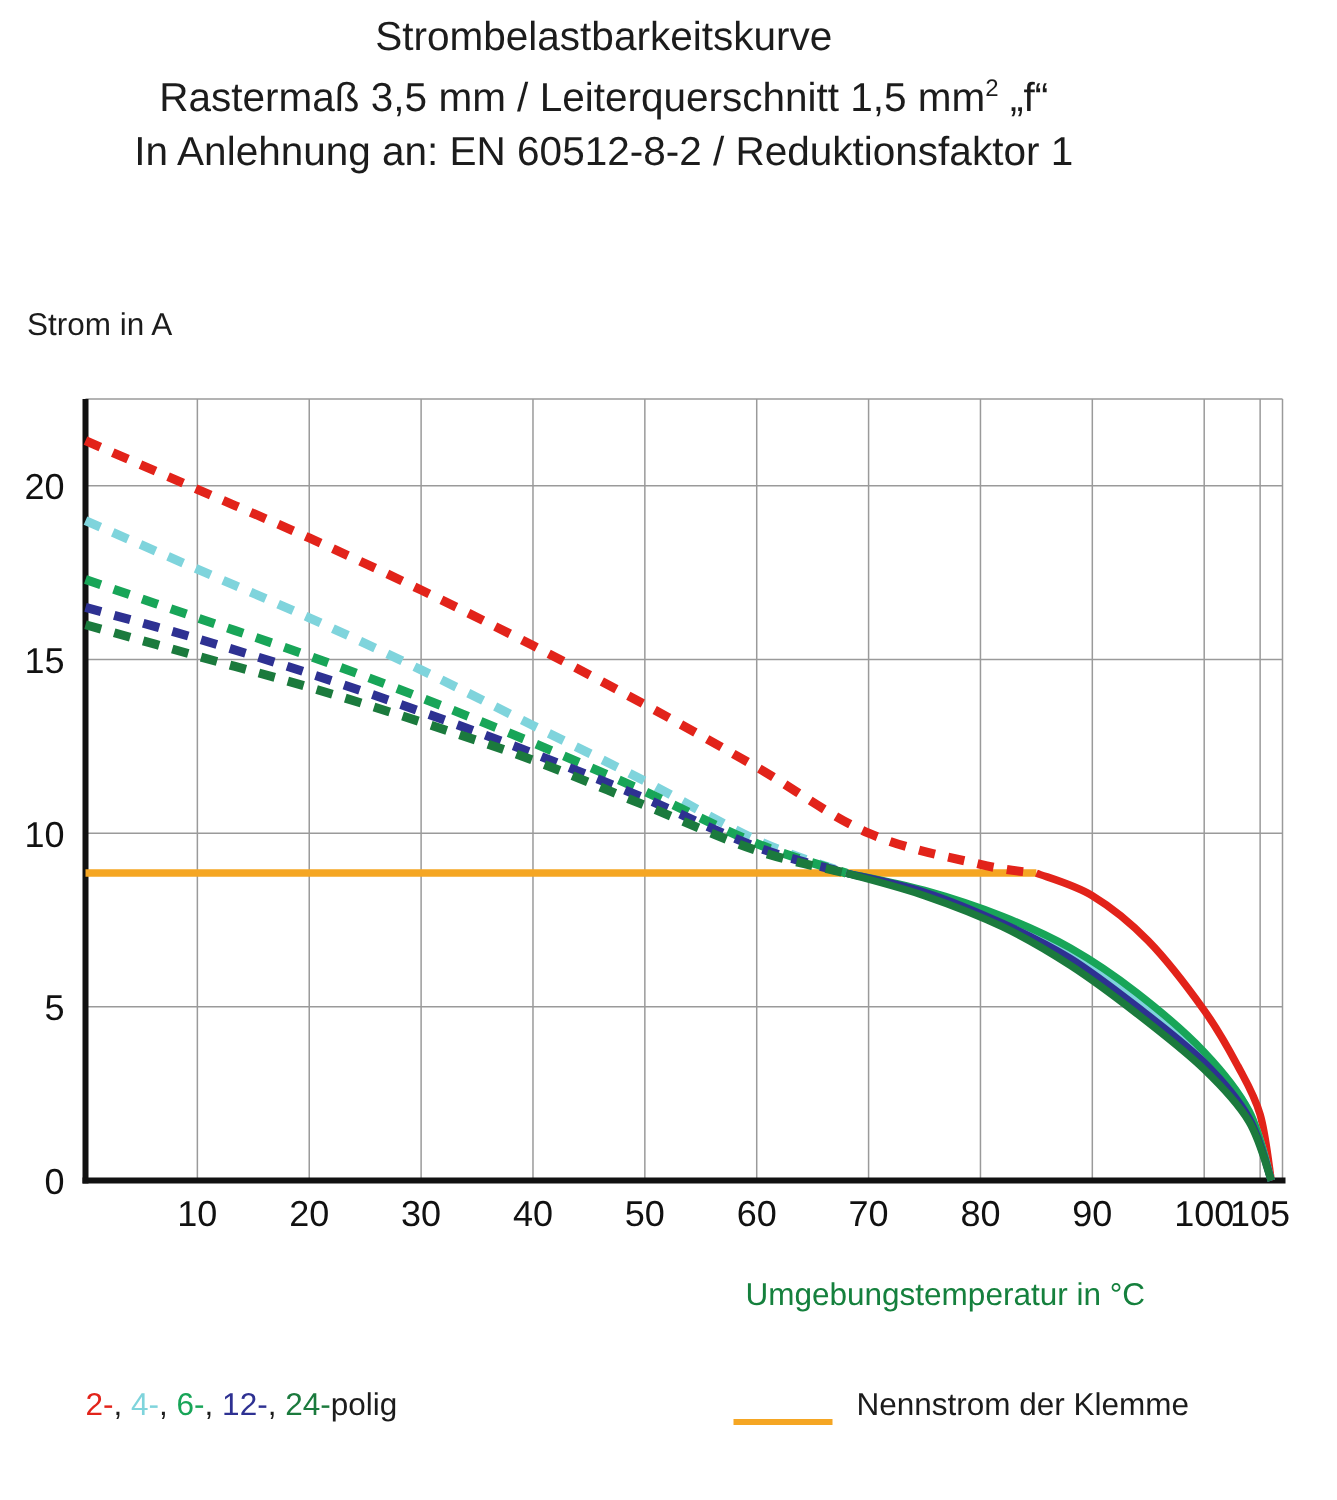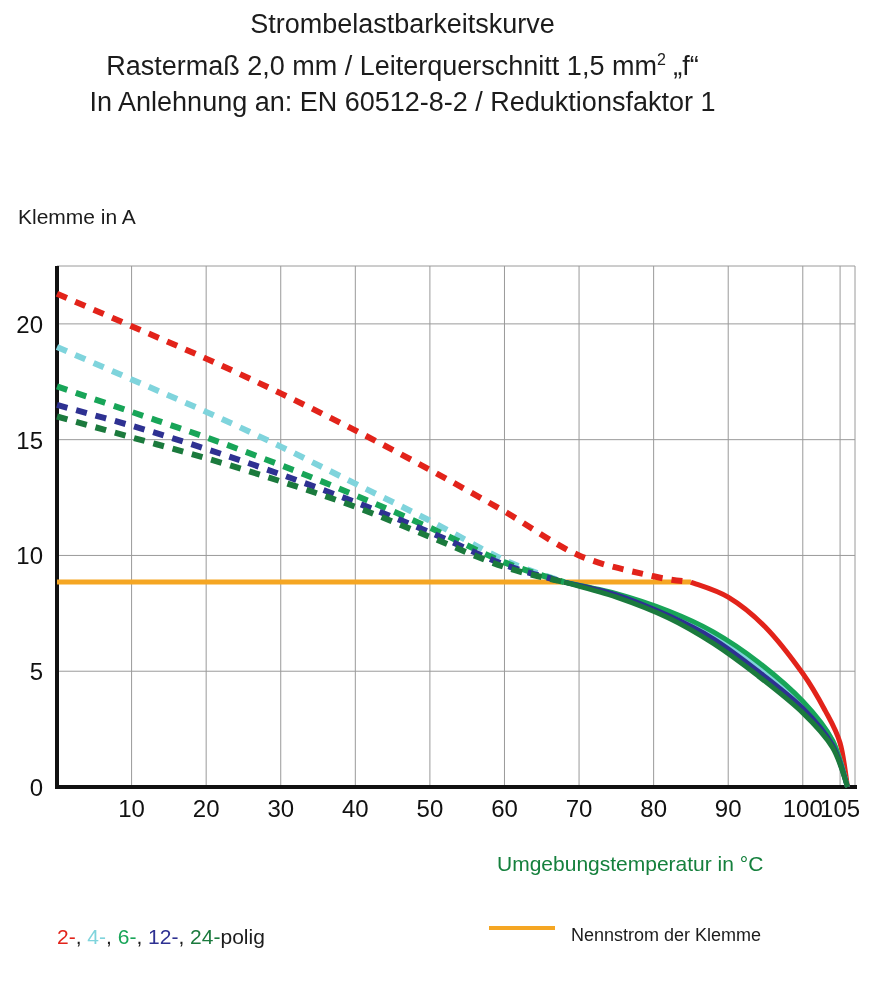--- a/index.html
+++ b/index.html
@@ -73,24 +73,24 @@
     font-size: 21px;
     white-space: nowrap;
   }
   .legend-series span {
     font-size: 21px;
   }
   .legend-nenn {
     position: absolute;
     left: 489px;
     top: 0;
-    font-size: 18px;
+    font-size: 21px;
     white-space: nowrap;
     display: flex;
-    align-items: flex-start;
+    align-items: flex-end;
   }
   .legend-swatch {
     display: inline-block;
     width: 66px;
     height: 4px;
     background: #F5A623;
     margin-right: 16px;
     position: relative;
     top: 1px;
   }
@@ -101,25 +101,25 @@
     font-family: "Liberation Sans", sans-serif;
   }
 </style>
 </head>
 <body>
 
 <div id="page">
 
   <div class="title-block">
     <div class="title-line">Strombelastbarkeitskurve</div>
-    <div class="title-line"><span>Rastermaß 2,0 mm / Leiterquerschnitt 1,5 mm</span><sup>2</sup><span> „f“</span></div>
+    <div class="title-line"><span>Rastermaß 3,5 mm / Leiterquerschnitt 1,5 mm</span><sup>2</sup><span> „f“</span></div>
     <div class="title-line">In Anlehnung an: EN 60512-8-2 / Reduktionsfaktor 1</div>
   </div>
 
-  <div class="ylabel">Klemme in A</div>
+  <div class="ylabel">Strom in A</div>
 
   <div id="plot-area">
     <svg id="chart-svg" width="891" height="660" viewBox="0 0 891 660">
         <line x1="57" y1="96" x2="57" y2="617" stroke="#9a9a9a" stroke-width="1"></line>
         <line x1="131.57943925233644" y1="96" x2="131.57943925233644" y2="617" stroke="#9a9a9a" stroke-width="1"></line>
         <line x1="206.15887850467288" y1="96" x2="206.15887850467288" y2="617" stroke="#9a9a9a" stroke-width="1"></line>
         <line x1="280.7383177570093" y1="96" x2="280.7383177570093" y2="617" stroke="#9a9a9a" stroke-width="1"></line>
         <line x1="355.31775700934577" y1="96" x2="355.31775700934577" y2="617" stroke="#9a9a9a" stroke-width="1"></line>
         <line x1="429.89719626168227" y1="96" x2="429.89719626168227" y2="617" stroke="#9a9a9a" stroke-width="1"></line>
         <line x1="504.47663551401865" y1="96" x2="504.47663551401865" y2="617" stroke="#9a9a9a" stroke-width="1"></line>

